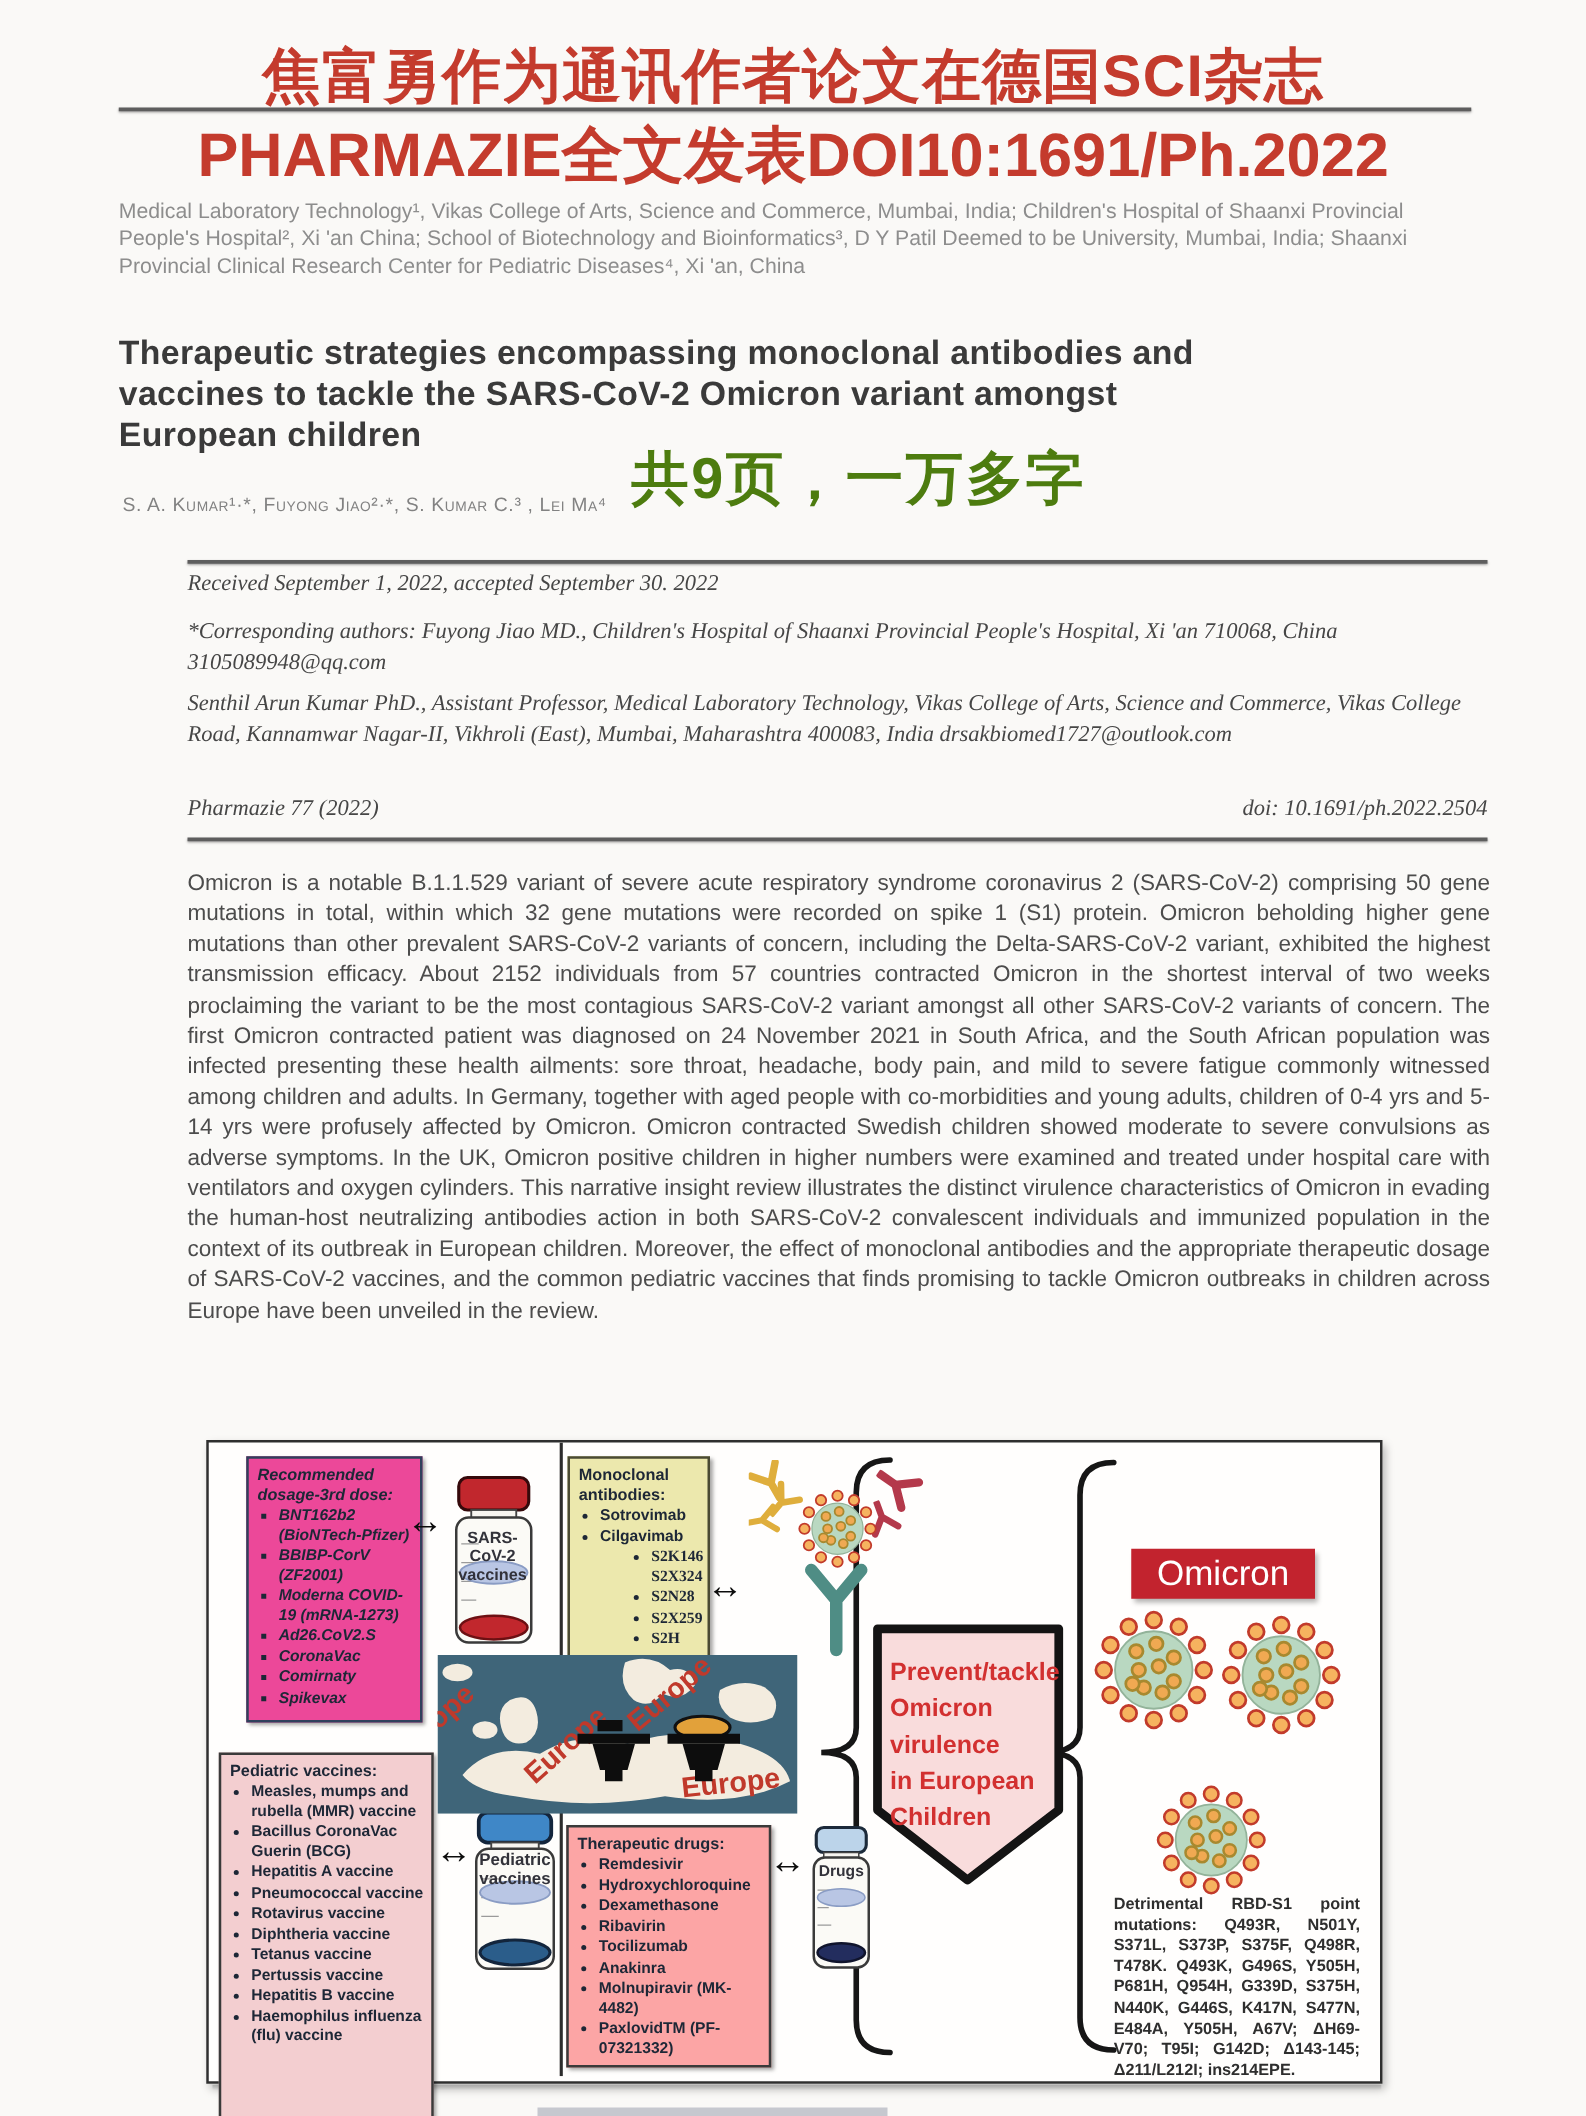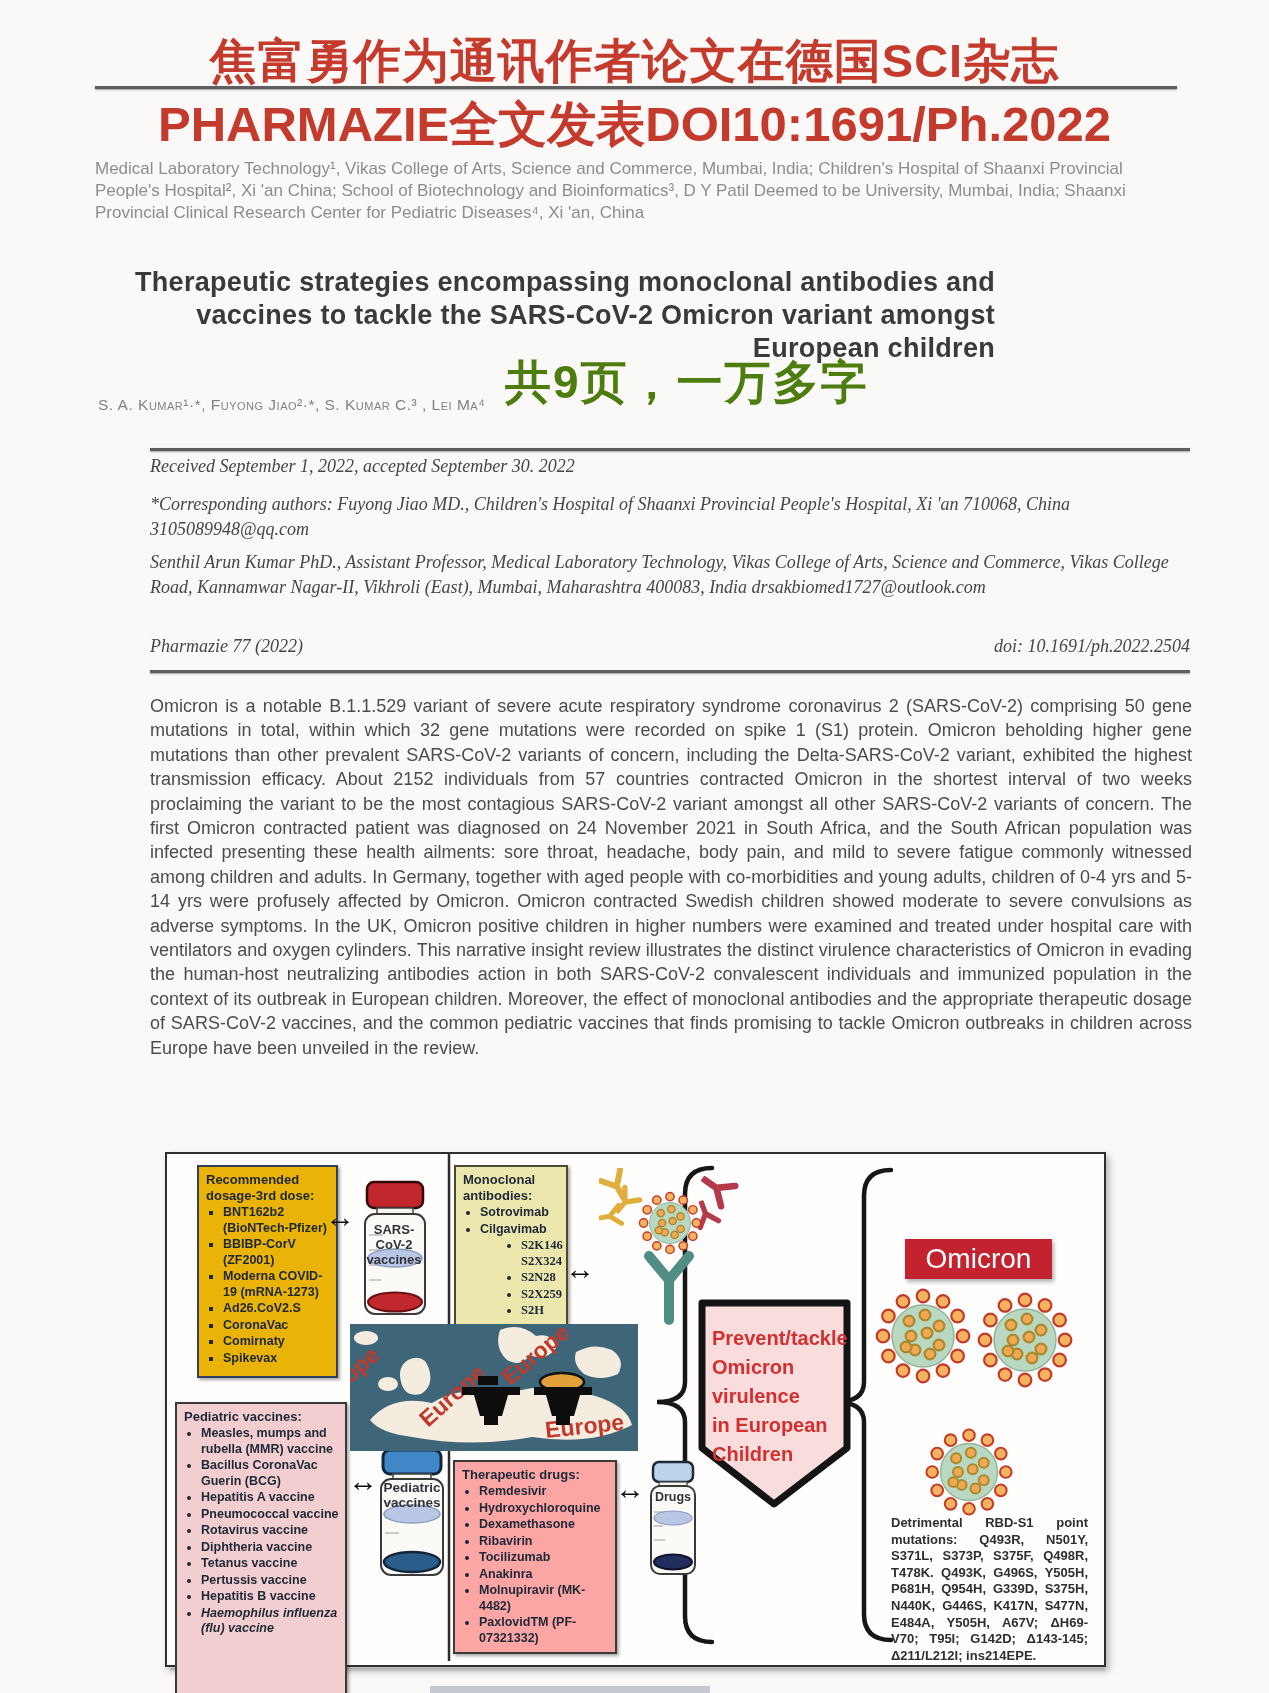--- a/index.html
+++ b/index.html
@@ -7,45 +7,45 @@
         font-family:"Liberation Sans",sans-serif;}
   .abs{position:absolute;}
   
   .cn-banner{width:100%;text-align:center;font-weight:bold;color:#c43b2d;
              font-family:"Liberation Sans",sans-serif;}
   .banner1{top:30px;font-size:47px;letter-spacing:1px;}
   .banner2{top:92px;font-size:49px;letter-spacing:0px;}
   .hrule{height:3px;background:#5e5e5e;box-shadow:0 1px 2px rgba(0,0,0,.35);}
   .affil{left:95px;top:158px;width:1085px;color:#8d8d8d;font-size:17px;line-height:22px;}
   .title{left:95px;top:266px;width:900px;color:#3a3a3a;font-weight:bold;
-         font-size:27px;line-height:33px;letter-spacing:.3px;text-align:right;}
+         font-size:27px;line-height:33px;letter-spacing:.3px;}
   .authors{left:98px;top:396px;color:#828282;font-size:15.5px;font-variant:small-caps;letter-spacing:.5px;}
   .cn-note{left:505px;top:352px;font-size:46px;font-weight:bold;color:#4d7c0f;letter-spacing:2px;}
   .serifit{font-family:"Liberation Serif",serif;font-style:italic;color:#464646;}
   .received{left:150px;top:456px;font-size:18px;}
   .correspond{left:150px;top:492px;width:1040px;font-size:18px;line-height:25px;}
   .senthil{left:150px;top:550px;width:1040px;font-size:18px;line-height:25px;}
   .jrow{left:150px;top:636px;width:1040px;display:flex;justify-content:space-between;font-size:18px;}
   .abstract{left:150px;top:694px;width:1042px;font-size:18px;line-height:24.4px;
             text-align:justify;color:#4c4c4c;}
   
   .figure{left:165px;top:1152px;width:937px;height:511px;background:#fffefd;
           border:2px solid #2f2f2f;box-shadow:3px 4px 7px rgba(0,0,0,.28);}
   .fig-box{border:2px solid #30405c;font-size:12.5px;line-height:1.24;color:#1d2736;font-weight:600;
            padding:5px 4px 4px 7px;box-sizing:border-box;box-shadow:2px 2px 3px rgba(0,0,0,.35);}
   .fig-box .bt{font-weight:bold;font-size:13px;margin-bottom:1px;}
   .fig-box ul{margin:0;padding-left:17px;}
   .fig-box li{margin:1px 0;}
-  .box-blue{background:#eab308;}
+  .box-blue{background:#ec4899;font-style:italic;}
   .box-blue ul{list-style:square;}
   .box-yellow{background:#ece8ad;border-color:#4a4a33;}
   .box-pink{background:#f3ced0;border-color:#3a3a3a;}
   .box-green{background:#fca5a5;border-color:#3a3a3a;}
   .mono-list li:nth-child(n+3){font-family:"Liberation Serif",serif;font-weight:600;margin-left:41px;}
-  .ped-list li:last-child{font-style:italic;}
+  .ped-list li:last-child{}
   .arrow{font-size:30px;font-weight:900;color:#0c0c0c;line-height:1;}
   .vial-label{position:absolute;text-align:center;font-weight:bold;color:#32323a;}
   .shield-text{left:545px;top:170px;width:128px;text-align:left;color:#d23030;
                font-weight:bold;font-size:20px;line-height:29px;}
   .omicron-banner{left:738px;top:85px;width:147px;height:40px;background:#c2232e;color:#fff;
                   display:flex;align-items:center;justify-content:center;font-size:28px;
                   box-shadow:2px 3px 4px rgba(0,0,0,.3);}
   .mutations{left:724px;top:361px;width:197px;font-size:13px;font-weight:bold;color:#2e2e2e;
              line-height:16.6px;text-align:justify;}
   .bottom-strip{left:430px;top:1686px;width:280px;height:7px;background:#b9bcc4;opacity:.8;}

